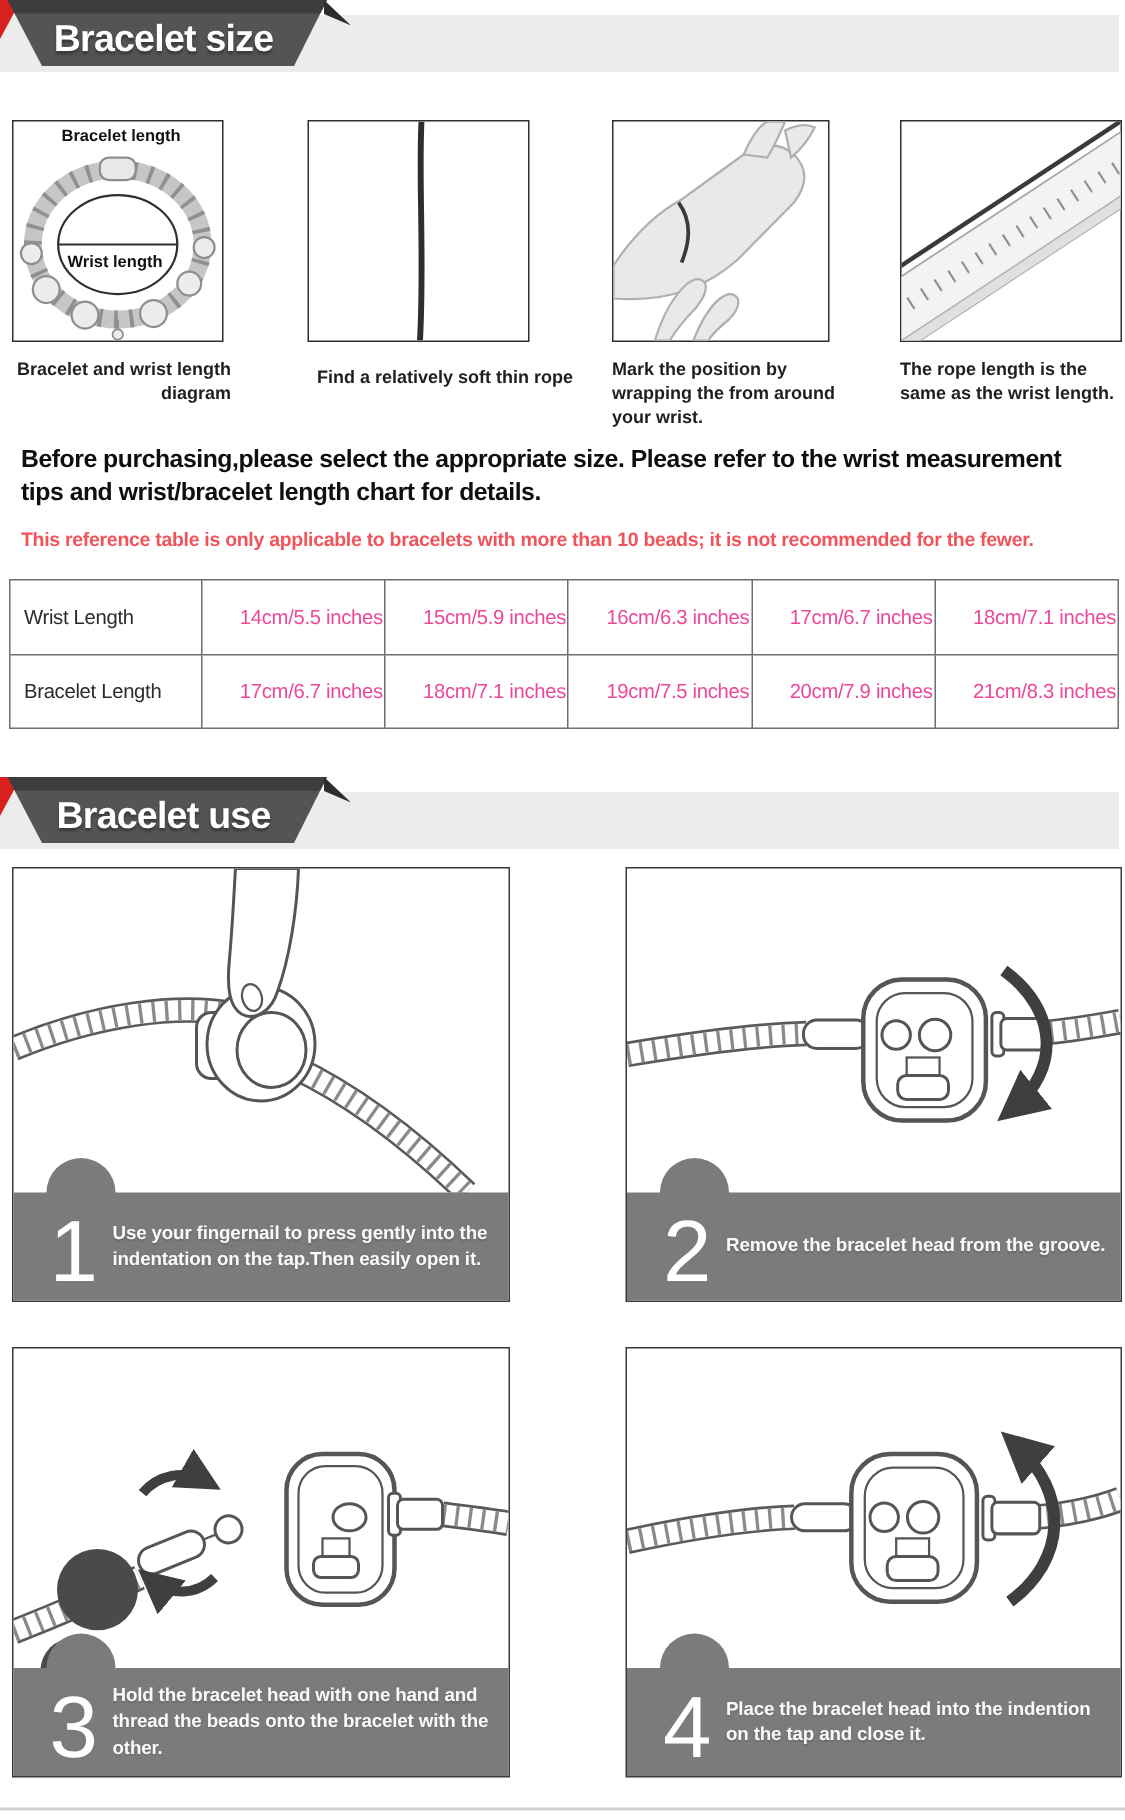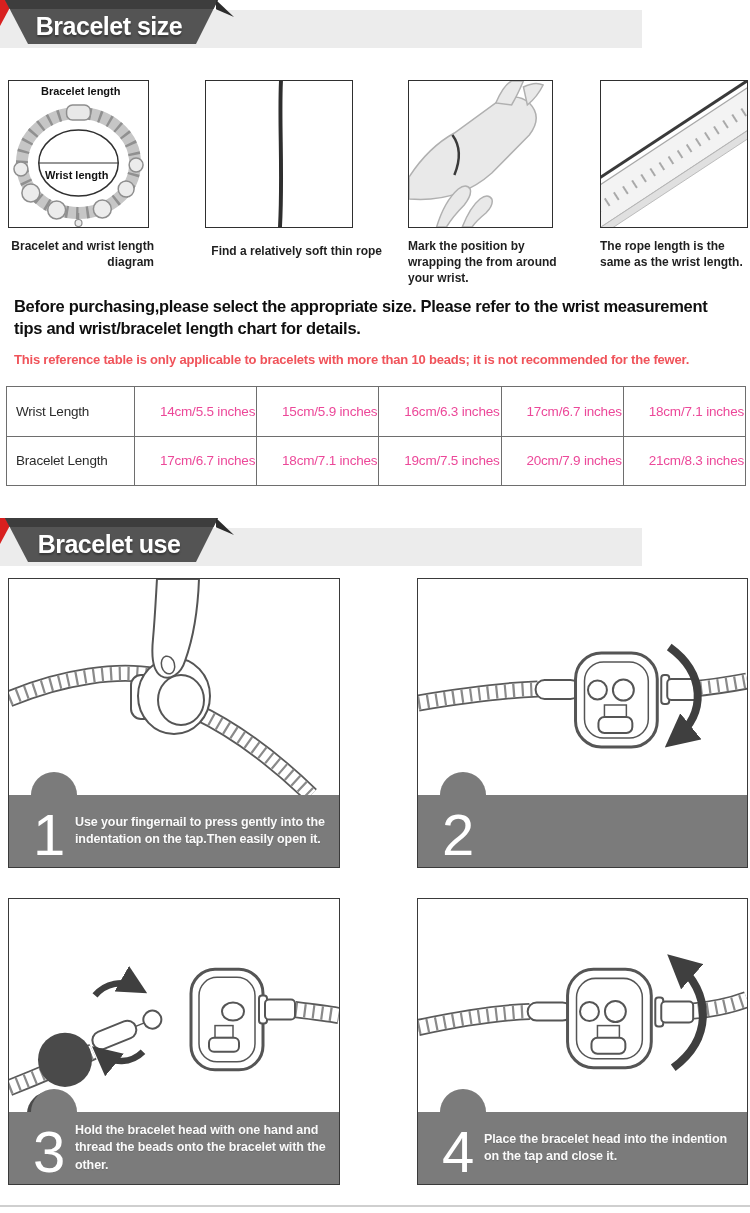--- a/index.html
+++ b/index.html
@@ -1,19 +1,19 @@
 <!DOCTYPE html>
 <html><head>
 <meta charset="utf-8">
 <style>
   html,body{margin:0;padding:0;background:#fff;}
   .page{position:relative;width:750px;height:1213px;background:#fff;overflow:hidden;
         font-family:"Liberation Sans","DejaVu Sans",sans-serif;color:#1a1a1a;}
   
-  .hdr{position:absolute;left:0;width:642px;height:56px;}
+  .hdr{position:absolute;left:0;width:698px;height:56px;padding-left:48px;}
   .hdr .strip{position:absolute;top:10px;left:0;right:0;height:38px;background:#ececec;}
   .hdr .red{position:absolute;top:0;left:0;width:14px;height:26px;background:#d8201f;
             clip-path:polygon(0 0,100% 0,0 100%);}
   .hdr .banner{position:absolute;top:0;left:0;width:218px;height:44px;background:#545454;
                clip-path:polygon(5px 0,100% 0,196px 100%,28px 100%);
                display:flex;align-items:center;justify-content:center;padding-left:0;}
   .hdr .banner::before{content:"";position:absolute;top:0;left:0;right:0;height:9px;background:#3d3d3d;}
   .hdr .fold{position:absolute;top:0;left:216px;width:18px;height:17px;background:#2c2c2c;
              clip-path:polygon(0 0,100% 100%,0 55%);}
   .hdr .label{position:relative;margin-top:8px;color:#fff;font-weight:bold;font-size:25px;
@@ -205,20 +205,21 @@
         <rect class="ln2" x="187" y="126" width="22" height="14" fill="#fff"></rect>
         <rect class="ln" x="181" y="138" width="34" height="16" rx="6"></rect>
         <rect class="ln" x="244" y="96" width="8" height="29" rx="3"></rect>
         <rect class="ln" x="250" y="100" width="32" height="21" rx="4"></rect>
         <path class="arr" d="M252,68 C288,94 290,134 258,160" marker-end="url(#ah2)"></path>
       </svg>
     </div>
     <div class="bump"></div>
     <div class="bar"></div>
     <div class="num">2</div>
+    <div class="cap">Remove the bracelet head from the groove.</div>
   </div>
 
   <div class="step" style="left:8px;top:898px;width:332px;height:287px;">
     <div class="art">
       <svg viewBox="0 0 330 212" preserveAspectRatio="none">
         <defs>
             <marker id="ah3" viewBox="0 0 10 10" refX="6" refY="5" markerWidth="4.5" markerHeight="4.5" orient="auto">
               <path d="M0,0 L10,5 L0,10 Z" fill="#3f3f3f"></path>
             </marker>
           </defs>

